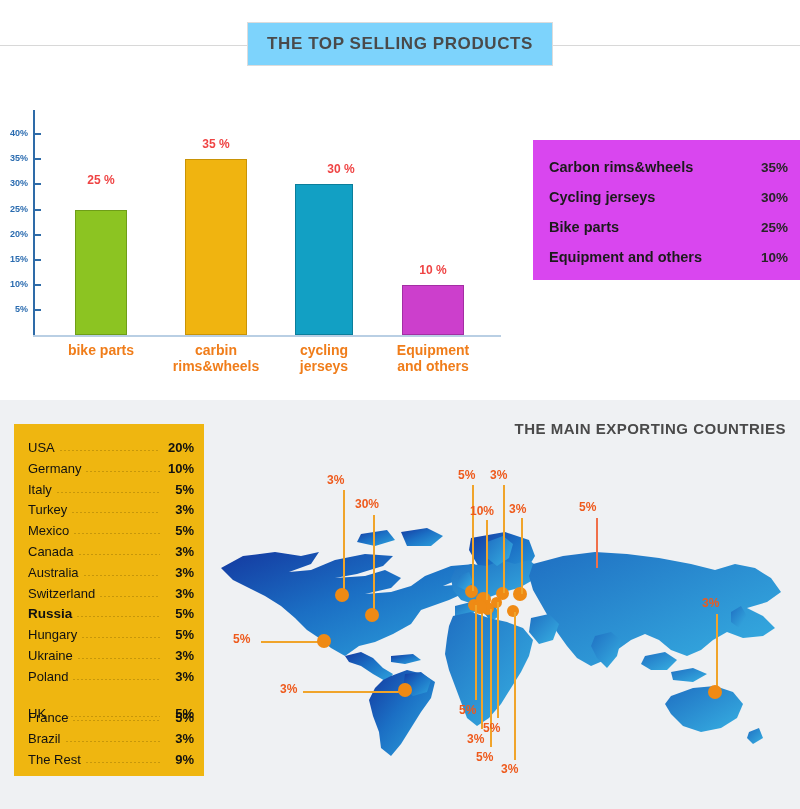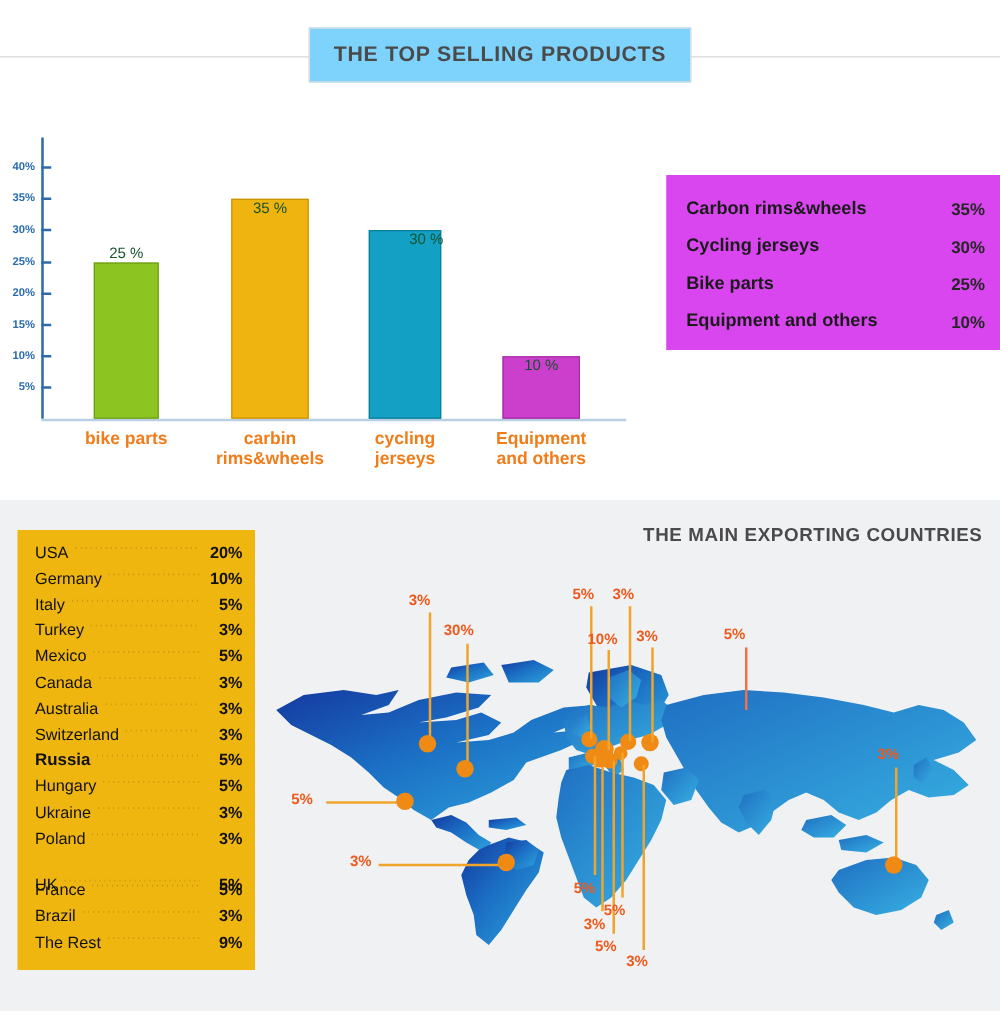--- a/index.html
+++ b/index.html
@@ -40,22 +40,22 @@
     position:absolute;left:0;width:28px;text-align:right;
     font-size:9px;font-weight:bold;color:#2b6cb0;
   }
   .bar{
     position:absolute;bottom:0;box-sizing:border-box;
     background-image:repeating-linear-gradient(45deg,
       rgba(255,255,255,.28) 0 2px, rgba(255,255,255,0) 2px 5px);
   }
   .bars{position:absolute;left:0;top:0;width:520px;height:230px;}
   .bar-val{
-    position:absolute;font-size:12px;font-weight:normal;color:#14532d;
-    text-align:center;white-space:nowrap;margin-top:22px;
+    position:absolute;font-size:12px;font-weight:bold;color:#ef4444;
+    text-align:center;white-space:nowrap;
   }
   .cat{
     position:absolute;top:238px;font-size:14px;font-weight:bold;
     color:#f07d1a;text-align:center;line-height:1.12;
   }
 
   
   .legend-box{
     position:absolute;left:533px;top:140px;width:267px;height:140px;
     background:#d946ef;
@@ -77,21 +77,21 @@
     font-size:15px;font-weight:bold;color:#4a4a4a;letter-spacing:.5px;
   }
 
   
   .country-box{
     position:absolute;left:14px;top:24px;width:190px;height:352px;
     background:#efb610;
   }
   .country-row{
     position:absolute;left:14px;right:10px;height:21px;
-    display:flex;align-items:flex-start;
+    display:flex;align-items:flex-end;
   }
   .c-name{font-size:13px;color:#111;white-space:nowrap;}
   .c-name.bold{font-weight:bold;font-size:13.5px;}
   .c-dots{
     flex:1;margin:0 4px;height:9px;
     background-image:radial-gradient(circle, #b98d08 0.7px, transparent 0.8px);
     background-size:4px 9px;background-position:0 center;background-repeat:repeat-x;
     opacity:.75;
   }
   .c-pct{font-size:13px;font-weight:bold;color:#111;min-width:30px;text-align:right;}

